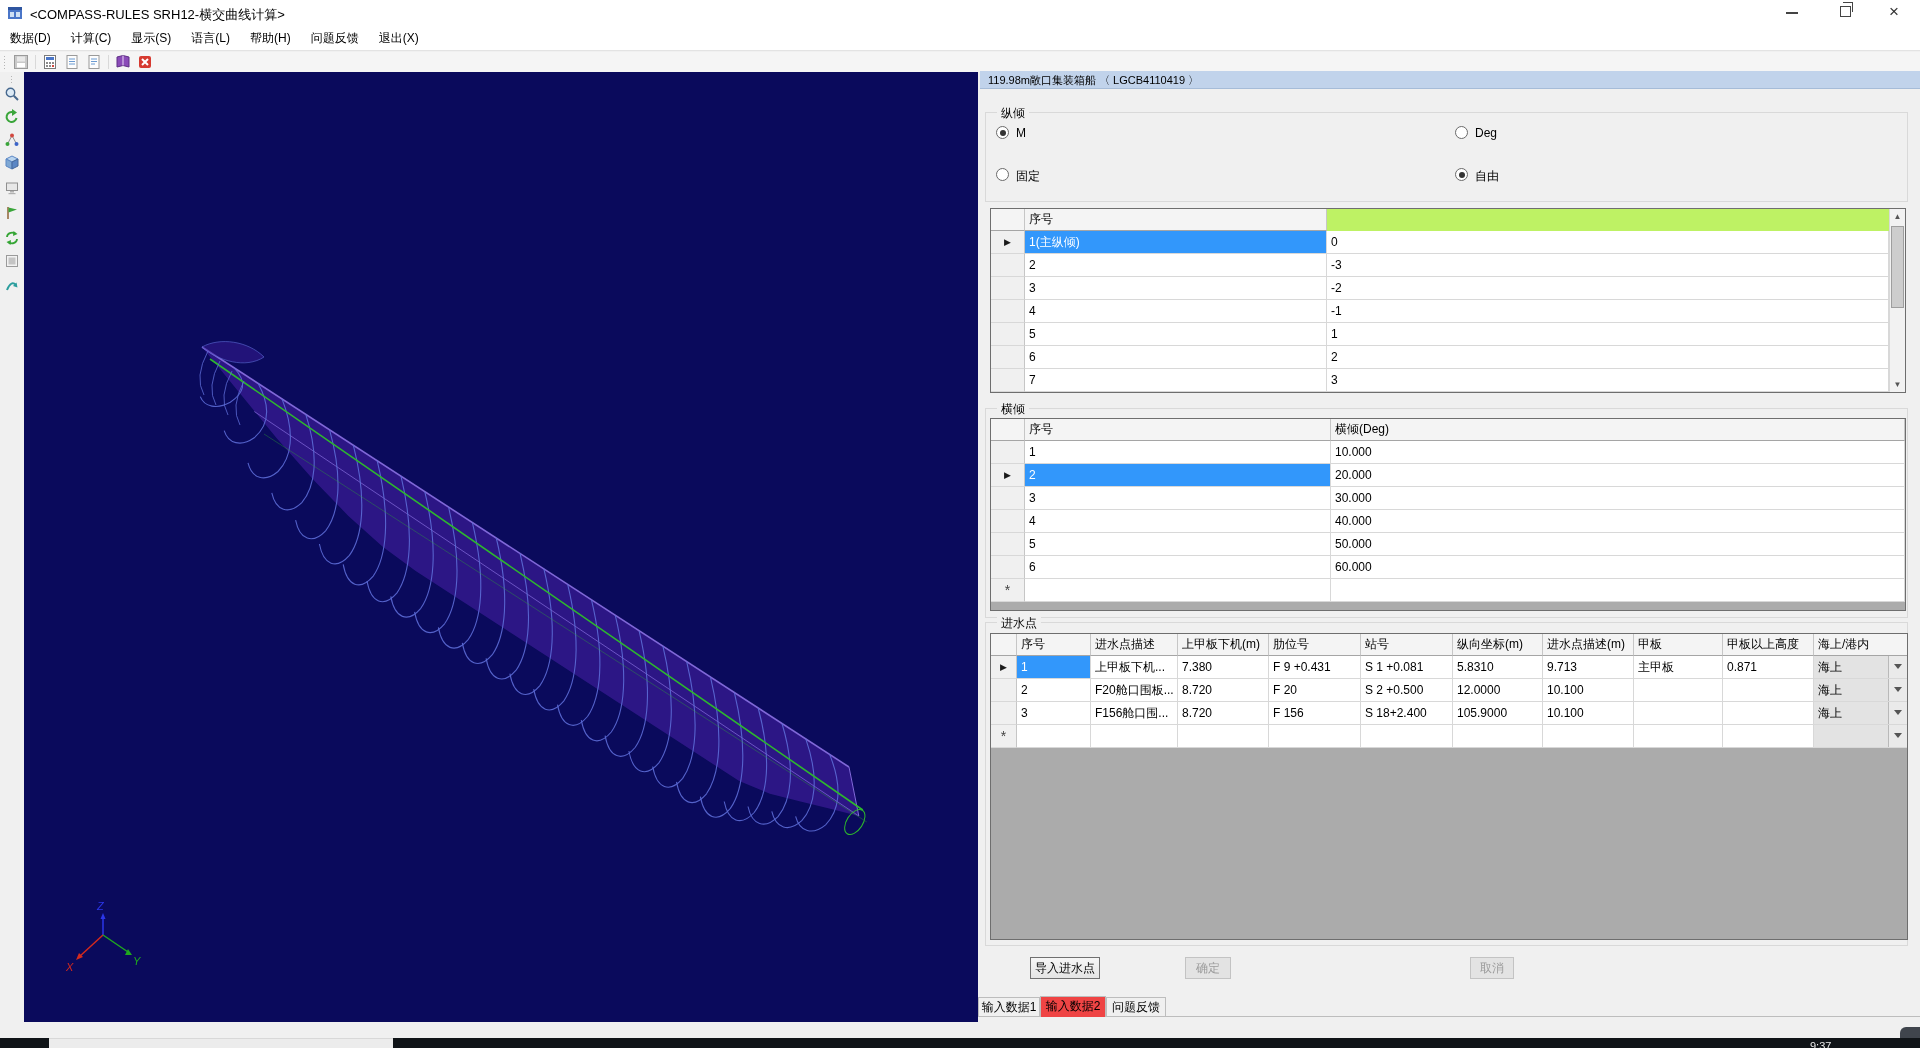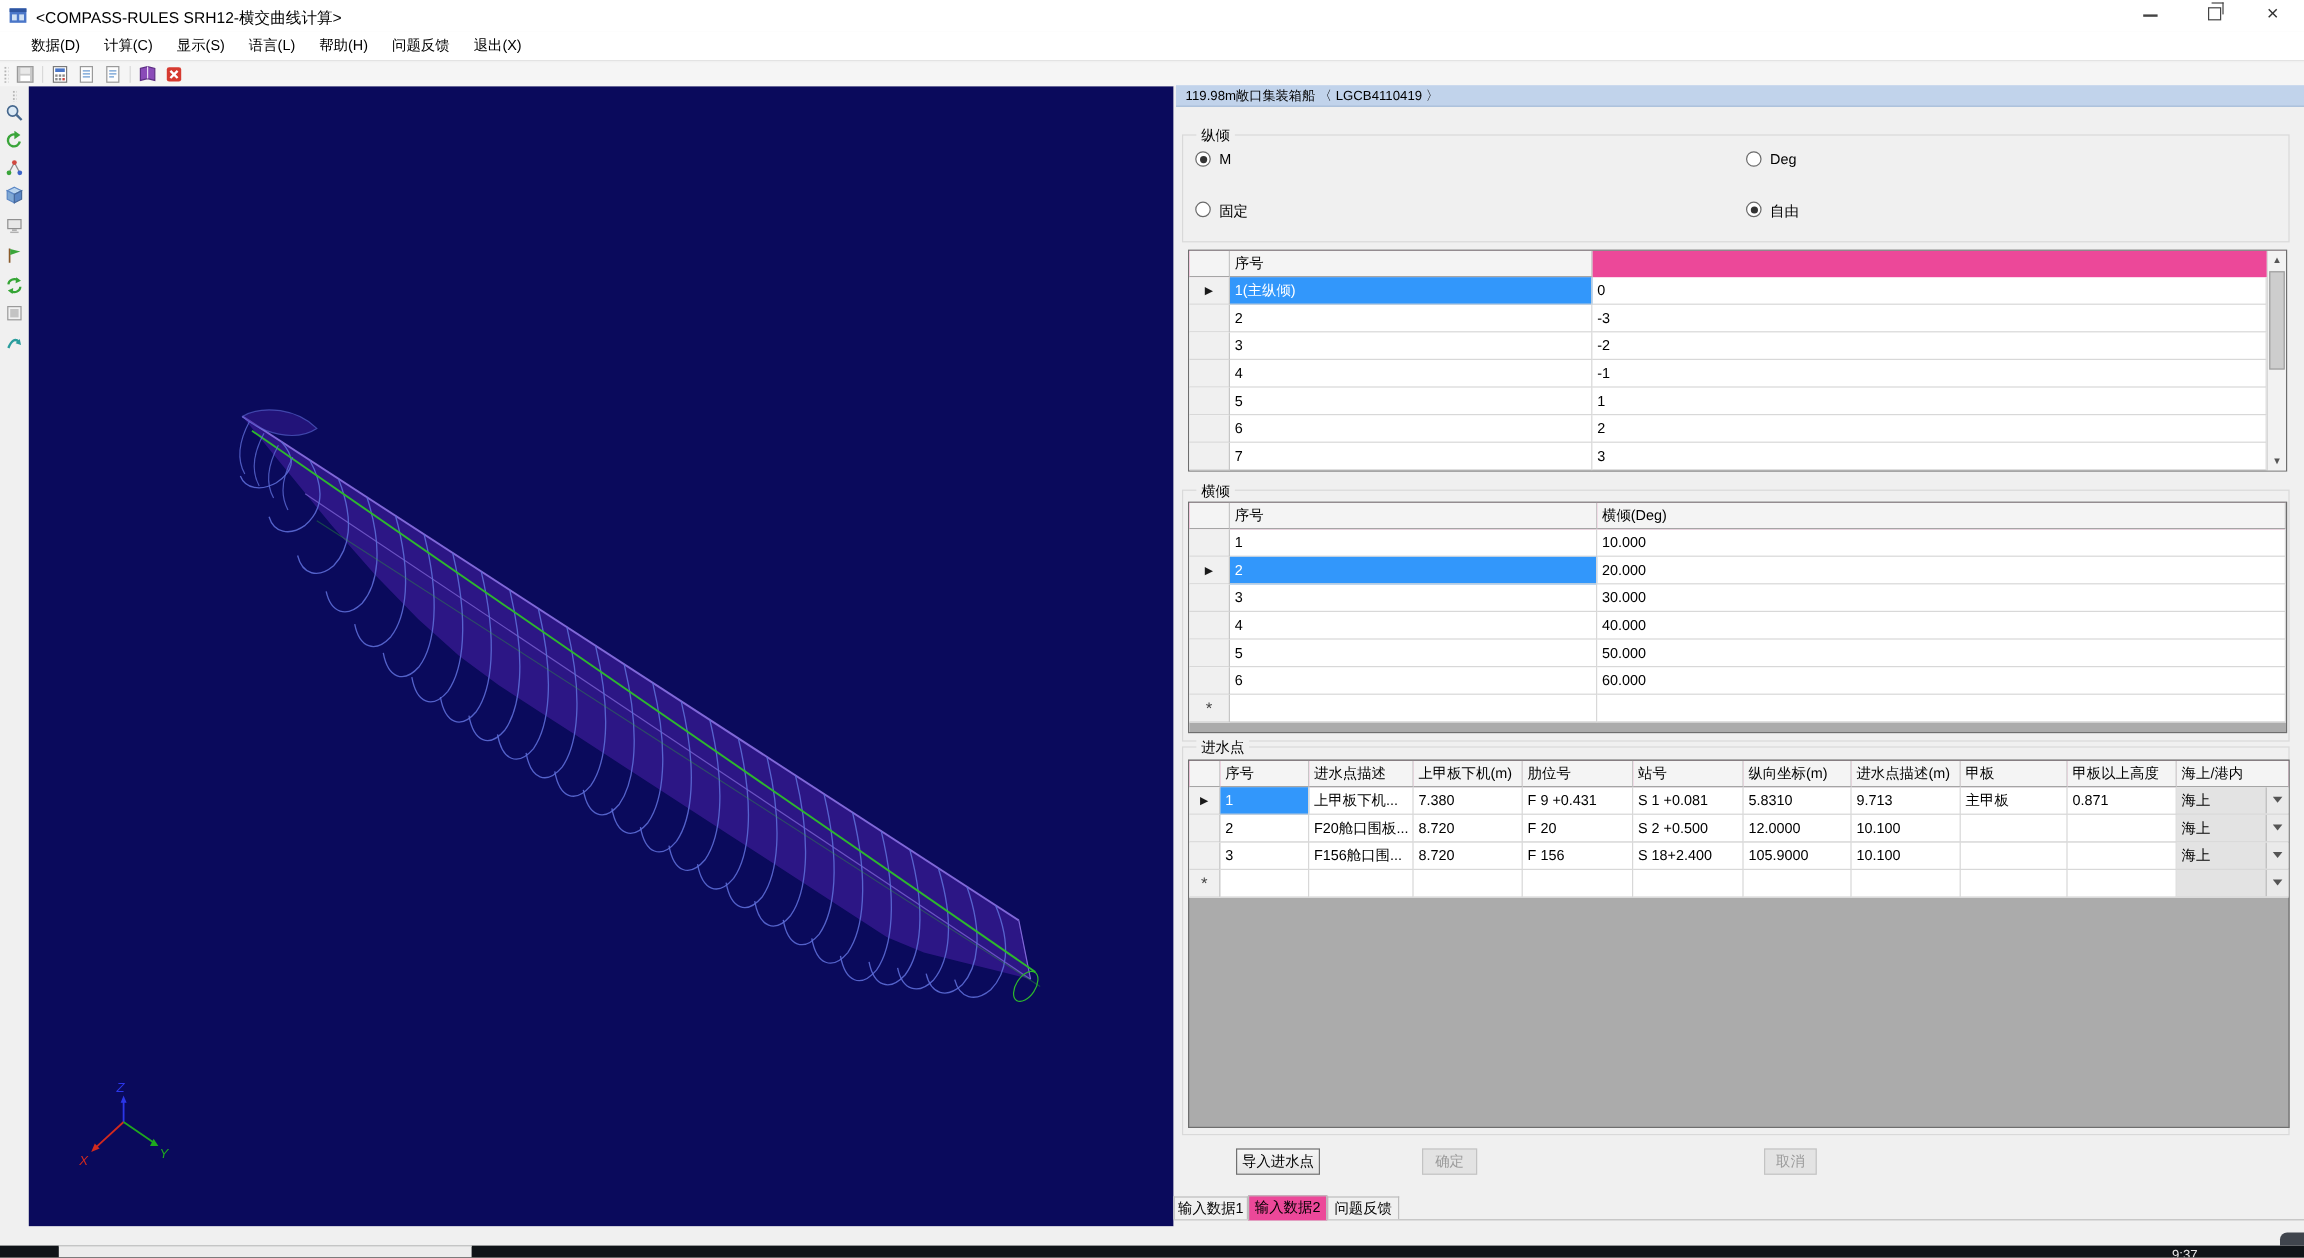--- a/index.html
+++ b/index.html
@@ -7,21 +7,21 @@
         font-family:"Liberation Sans","DejaVu Sans",sans-serif;font-size:12px;color:#000;}
   .abs{position:absolute;}
   
   #titlebar{left:0;top:0;width:1920px;height:26px;background:#fff;}
   #title-text{left:30px;top:6px;font-size:13px;}
   .wctl{top:0;width:34px;height:24px;text-align:center;line-height:24px;color:#333;}
   #min-glyph{left:1786px;top:12px;width:12px;height:2px;background:#444;}
   #restore-glyph{left:1840px;top:6px;width:9px;height:9px;border:1.5px solid #444;background:#fff;}
   #restore-glyph:before{content:"";position:absolute;left:2px;top:-5px;width:9px;height:9px;border:1.5px solid #444;border-bottom:none;border-left:none;}
   #close-glyph{left:1884px;top:2px;width:20px;height:20px;font-size:17px;line-height:20px;text-align:center;color:#333;}
-  #menubar{left:0;top:26px;width:1920px;height:25px;background:#fff;border-bottom:1px solid #e3e3e3;display:flex;align-items:center;padding-left:16px;box-sizing:border-box;}
+  #menubar{left:0;top:26px;width:1920px;height:25px;background:#fff;border-bottom:1px solid #e3e3e3;display:flex;align-items:center;padding-left:0;box-sizing:border-box;}
   .menu-item{padding:3px 10px;}
   #toolbar{left:0;top:52px;width:1920px;height:20px;background:#f5f5f5;display:flex;align-items:center;}
   .grip{width:4px;height:14px;margin:0 3px;background-image:radial-gradient(#b5b5b5 35%,transparent 36%);background-size:3px 3px;}
   .tbtn{width:22px;height:18px;display:flex;align-items:center;justify-content:center;}
   .tsep{width:1px;height:14px;background:#d9d9d9;margin:0 3px;}
   
   #side-toolbar{left:0;top:72px;width:24px;height:950px;background:#f0f0f0;border-right:1px solid #e2e2e2;}
   .sbtn{position:absolute;left:4px;width:16px;height:16px;}
   
   #viewport{left:24px;top:72px;width:954px;height:950px;}
@@ -30,42 +30,42 @@
   #panel-header{left:980px;top:71px;width:940px;height:18px;background:#c1d3eb;border-bottom:1px solid #a6bcd8;
      line-height:18px;padding-left:8px;font-size:11px;box-sizing:border-box;white-space:nowrap;}
   .groupbox{border:1px solid #d9d9d9;background:#f0f0f0;}
   .gb-label{position:absolute;top:-8px;left:11px;background:#f0f0f0;padding:0 4px;font-size:12px;text-align:right;}
   .radio{position:absolute;width:13px;height:13px;border-radius:50%;border:1px solid #6a6a6a;background:#fff;box-sizing:border-box;}
   .radio.checked:after{content:"";position:absolute;left:2.5px;top:2.5px;width:6px;height:6px;border-radius:50%;background:#333;}
   .radio-label{position:absolute;font-size:12px;}
   
   .tbl{position:absolute;background:#fff;border:1px solid #6e6e6e;box-sizing:border-box;overflow:hidden;}
   .trow{display:flex;height:23px;line-height:22px;}
-  .trow.head{height:22px;line-height:21px;background:#ec4899;}
+  .trow.head{height:22px;line-height:21px;background:#bef264;}
   .tc{box-sizing:border-box;border-right:1px solid #d8d8d8;border-bottom:1px solid #d8d8d8;padding:0 4px;
       overflow:hidden;white-space:nowrap;flex:0 0 auto;}
   .head .tc{border-right:1px solid #c6c6c6;border-bottom:1px solid #a5a5a5;background:#f4f4f4;}
   .mk{background:#f0f0f0;border-right:1px solid #c6c6c6;text-align:center;padding:0;color:#1a1a1a;font-size:9px;}
   .sel{background:#3297fb;color:#fff;}
   .star{font-size:14px;color:#444;}
   .ddcell{display:flex;padding:0;background:#e3e3e3;}
   .ddtext{flex:1;padding:0 4px;overflow:hidden;white-space:nowrap;}
   .ddbtn{flex:0 0 19px;background:#eaeaea;border-left:1px solid #b9b9b9;position:relative;}
   .ddbtn:after{content:"";position:absolute;left:5px;top:8px;border:4px solid transparent;border-top:5px solid #555;}
   
   #t1-scroll{position:absolute;right:0;top:0;width:16px;height:100%;background:#f2f2f2;border-left:1px solid #d8d8d8;box-sizing:border-box;}
   .sarrow{position:absolute;left:0;width:15px;height:15px;background:#f2f2f2;color:#555;font-size:8px;text-align:center;line-height:15px;}
   #t1-thumb{position:absolute;left:1px;top:17px;width:13px;height:82px;background:#cdcdcd;border:1px solid #9e9e9e;box-sizing:border-box;}
   
   .btn{position:absolute;height:22px;font-size:12px;text-align:center;line-height:20px;box-sizing:border-box;}
   .btn.enabled{border:1px solid #707070;background:linear-gradient(#f6f6f6,#e4e4e4);color:#000;}
   .btn.disabled{border:1px solid #c3c3c3;background:#e3e3e3;color:#9b9b9b;}
   .tab{position:absolute;height:19px;line-height:18px;text-align:center;font-size:12px;border:1px solid #bdbdbd;
        border-bottom:none;background:#f0f0f0;box-sizing:border-box;}
-  .tab.active{background:#ec4899;height:21px;z-index:2;}
+  .tab.active{background:#ef4444;height:21px;z-index:2;}
   #tabs-line{left:978px;top:1016px;width:942px;height:1px;background:#bdbdbd;}
   
   #bottom-strip{left:0;top:1022px;width:1920px;height:16px;background:#f0f0f0;}
   #taskbar{left:0;top:1038px;width:1920px;height:10px;background:#101418;}
   #task-chip{left:49px;top:1038px;width:344px;height:10px;background:#ececec;border-top:1px solid #d8d8d8;box-sizing:border-box;}
   #task-time{left:1810px;top:1040px;color:#e8e8e8;font-size:11px;}
   #corner-popup{left:1900px;top:1027px;width:20px;height:11px;background:#40454d;border-radius:6px 0 0 0;}
 </style>
 </head>
 <body>

